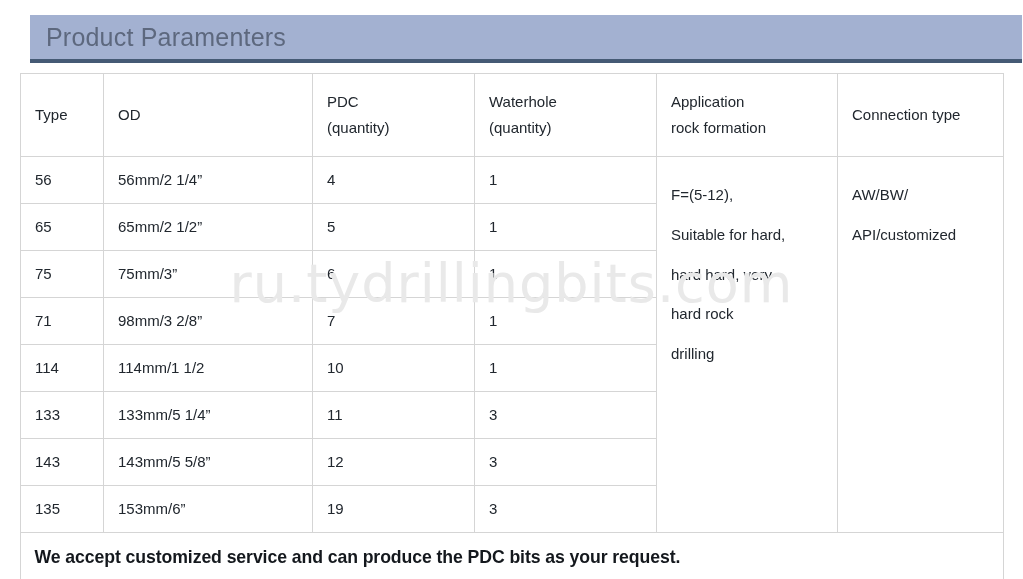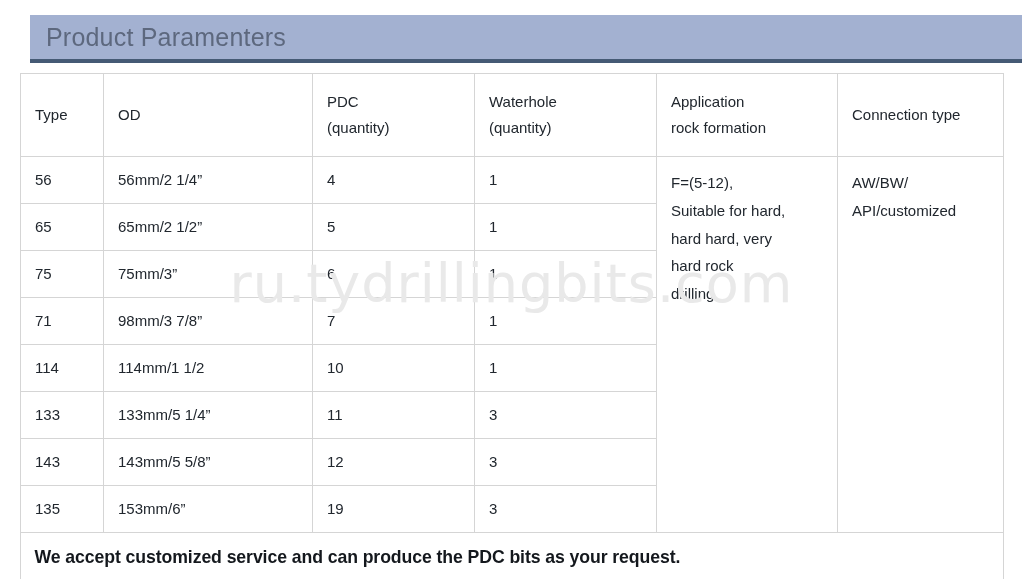--- a/index.html
+++ b/index.html
@@ -90,21 +90,21 @@
   tbody td {
     height: 46px;
     line-height: 46px;
   }
   tbody td.merged {
     vertical-align: top;
     line-height: 1.85;
     padding-top: 12px;
     height: auto;
   }
-  tbody td.merged .l { display: block; white-space: nowrap; }
+  tbody td.merged .l { display: block; white-space: nowrap; margin-top: 12px; }
 
   tr.footer-row td {
     height: 48px;
     line-height: 48px;
     font-size: 19px;
     font-weight: bold;
     color: #14181d;
     font-family: "Liberation Sans Narrow", "Liberation Sans", sans-serif;
     transform: scaleX(0.93);
     transform-origin: left center;
@@ -201,21 +201,21 @@
 
         <tr>
           <td>75</td>
           <td>75mm/3”</td>
           <td>6</td>
           <td>1</td>
         </tr>
 
         <tr>
           <td>71</td>
-          <td>98mm/3 7/8”</td>
+          <td>98mm/3 2/8”</td>
           <td>7</td>
           <td>1</td>
         </tr>
 
         <tr>
           <td>114</td>
           <td>114mm/1 1/2</td>
           <td>10</td>
           <td>1</td>
         </tr>

